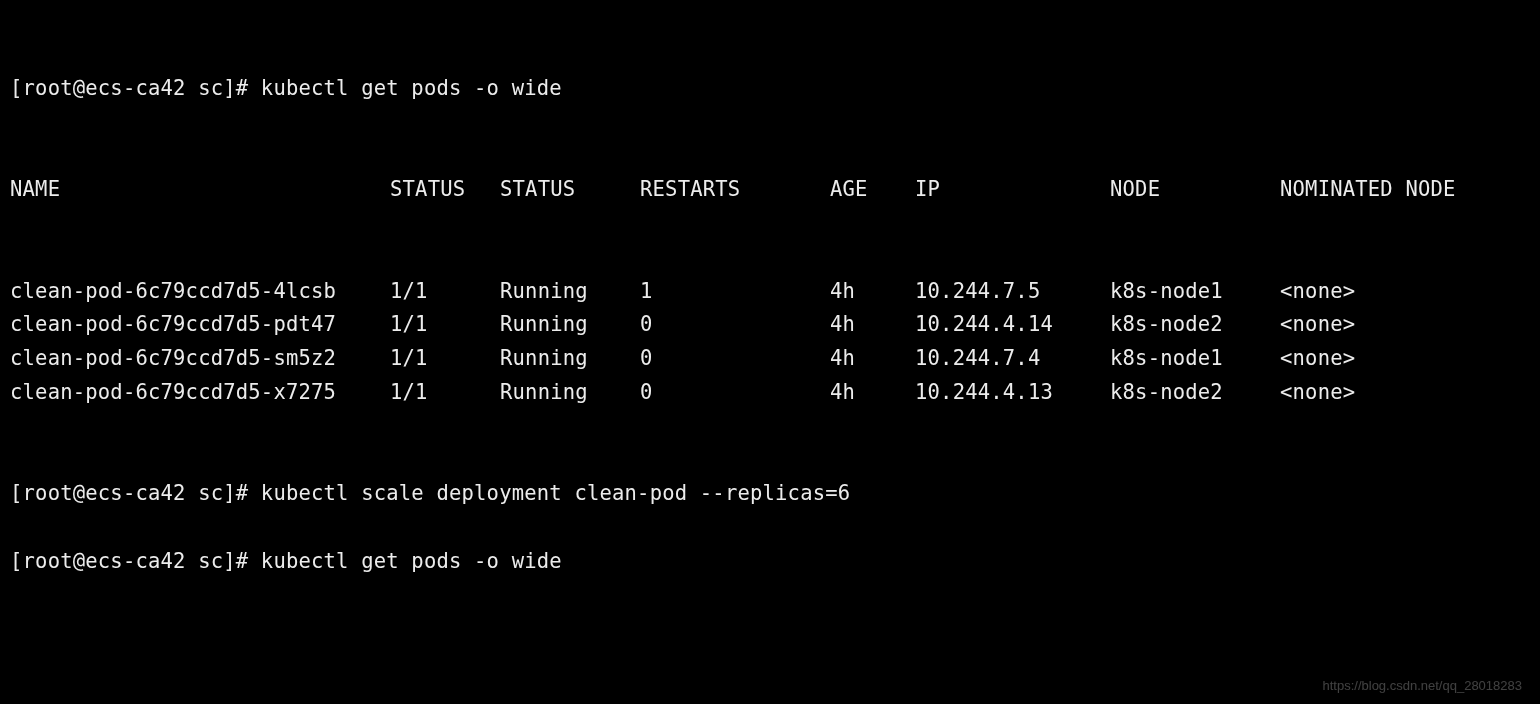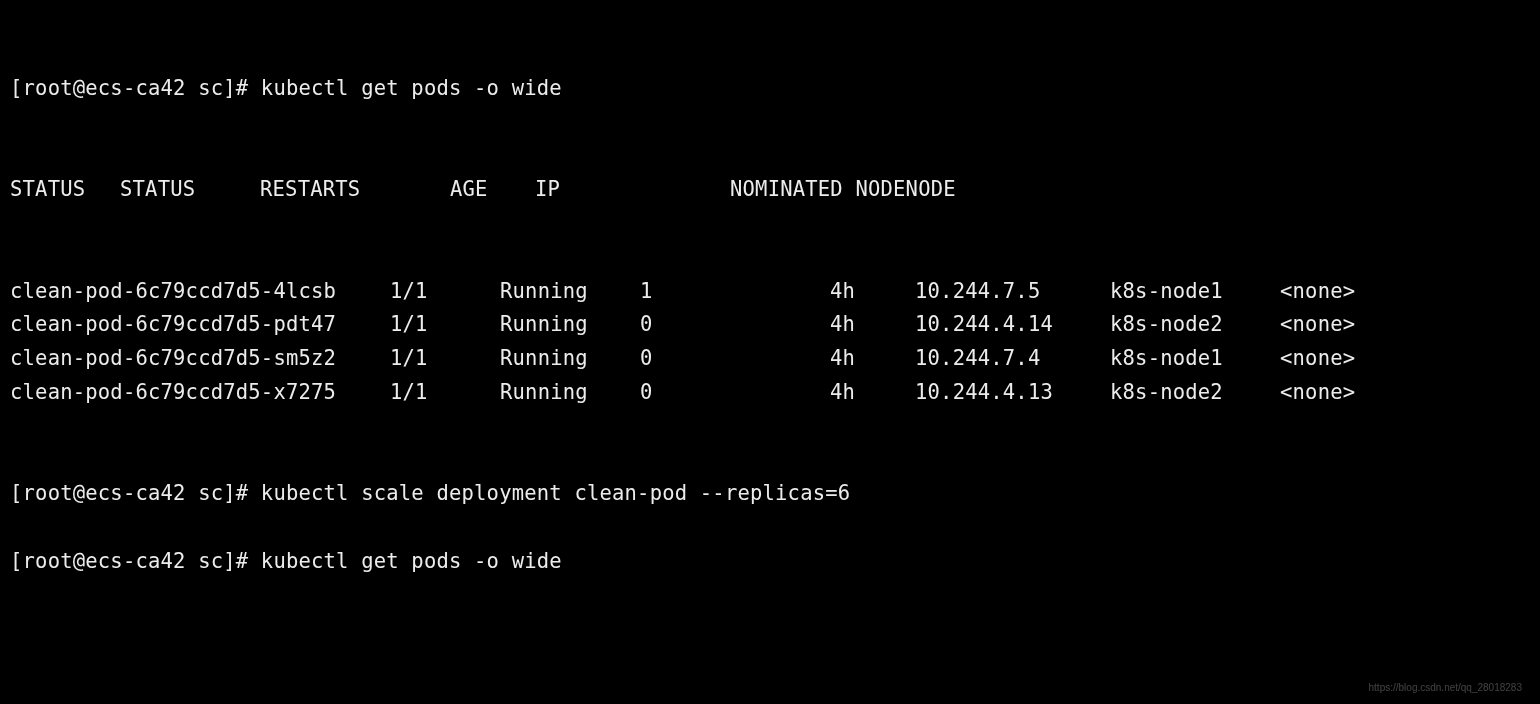--- a/index.html
+++ b/index.html
@@ -11,37 +11,38 @@
   .col{flex:0 0 auto}
   .c-name{width:380px}
   .c-ready{width:110px}
   .c-status{width:140px}
   .c-restarts{width:190px}
   .c-age{width:85px}
   .c-ip{width:195px}
   .c-node{width:170px}
   .c-nom{width:auto}
   #wm{position:absolute;right:18px;bottom:8px;color:rgba(255,255,255,.25);
-    font-size:10px;font-family:Arial,Helvetica,sans-serif;letter-spacing:0}
+    font-size:13px;font-family:Arial,Helvetica,sans-serif;letter-spacing:0}
 </style>
 </head>
 <body>
 
 <div id="term">
 
 <div class="row"><span>[root@ecs-ca42 sc]# </span><span>kubectl get pods -o wide</span></div>
 
 <div class="row">
+<span class="col c-name">NAME</span>
 <span class="col c-ready">STATUS</span>
 <span class="col c-status">STATUS</span>
 <span class="col c-restarts">RESTARTS</span>
 <span class="col c-age">AGE</span>
 <span class="col c-ip">IP</span>
+<span class="col c-node">NODE</span>
 <span class="col c-nom">NOMINATED NODE</span>
-<span class="col c-node">NODE</span>
 </div>
 
 <div id="tbl1"><div class="row"><span class="col c-name">clean-pod-6c79ccd7d5-4lcsb</span><span class="col c-ready">1/1</span><span class="col c-status">Running</span><span class="col c-restarts">1</span><span class="col c-age">4h</span><span class="col c-ip">10.244.7.5</span><span class="col c-node">k8s-node1</span><span class="col c-nom">&lt;none&gt;</span></div><div class="row"><span class="col c-name">clean-pod-6c79ccd7d5-pdt47</span><span class="col c-ready">1/1</span><span class="col c-status">Running</span><span class="col c-restarts">0</span><span class="col c-age">4h</span><span class="col c-ip">10.244.4.14</span><span class="col c-node">k8s-node2</span><span class="col c-nom">&lt;none&gt;</span></div><div class="row"><span class="col c-name">clean-pod-6c79ccd7d5-sm5z2</span><span class="col c-ready">1/1</span><span class="col c-status">Running</span><span class="col c-restarts">0</span><span class="col c-age">4h</span><span class="col c-ip">10.244.7.4</span><span class="col c-node">k8s-node1</span><span class="col c-nom">&lt;none&gt;</span></div><div class="row"><span class="col c-name">clean-pod-6c79ccd7d5-x7275</span><span class="col c-ready">1/1</span><span class="col c-status">Running</span><span class="col c-restarts">0</span><span class="col c-age">4h</span><span class="col c-ip">10.244.4.13</span><span class="col c-node">k8s-node2</span><span class="col c-nom">&lt;none&gt;</span></div></div>
 
 <div class="row"><span>[root@ecs-ca42 sc]# </span><span>kubectl scale deployment clean-pod --replicas=6</span></div>
 <div class="row"><span>[root@ecs-ca42 sc]# </span><span>kubectl get pods -o wide</span></div>
 
 
 
 

